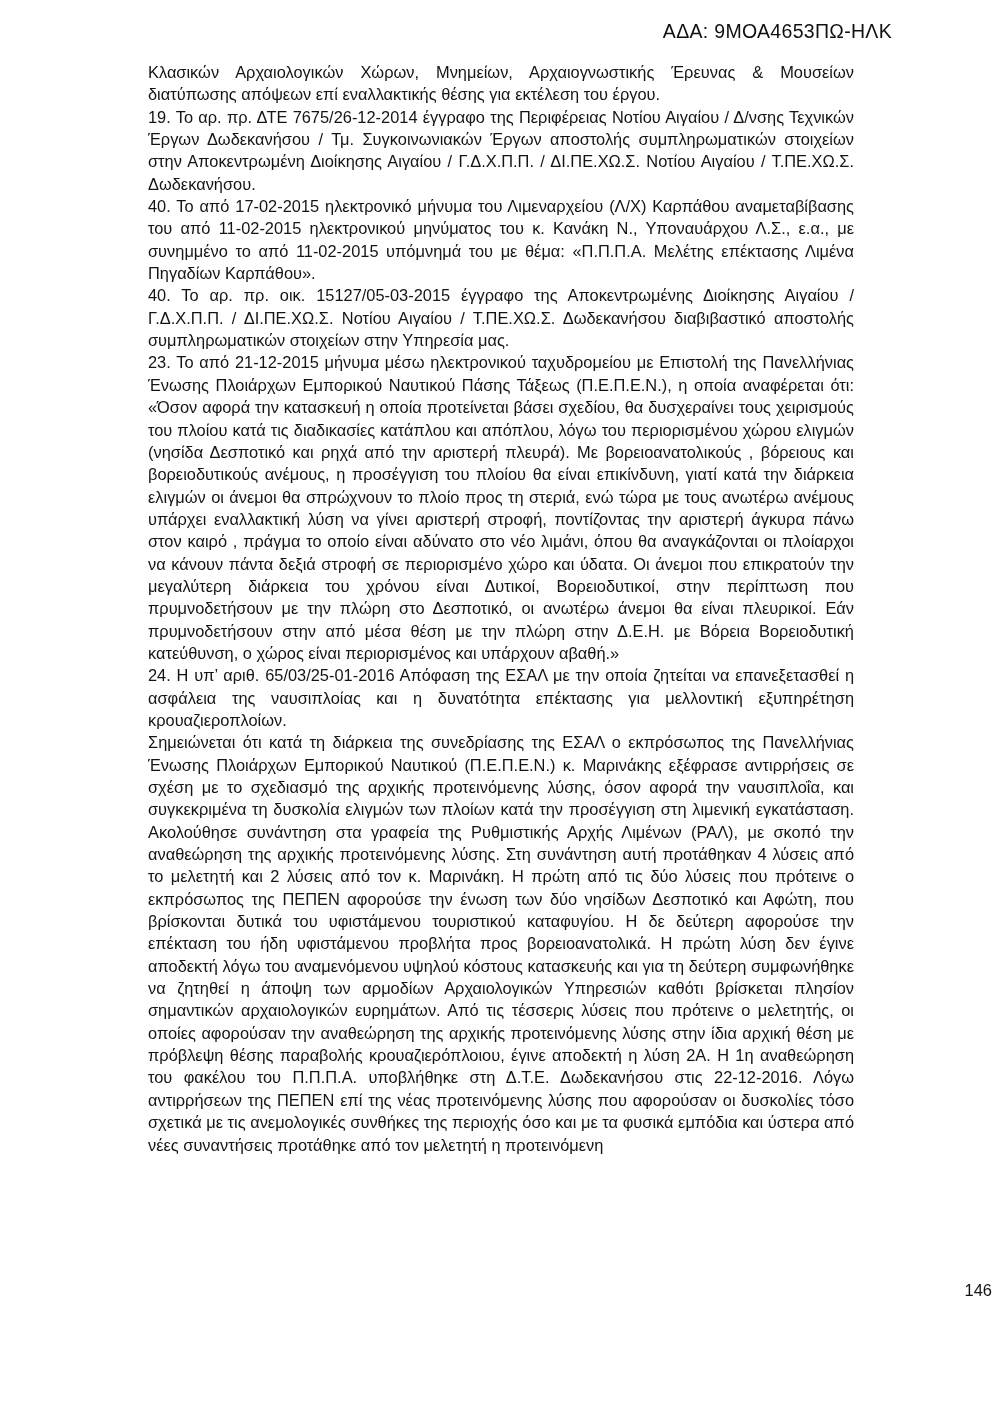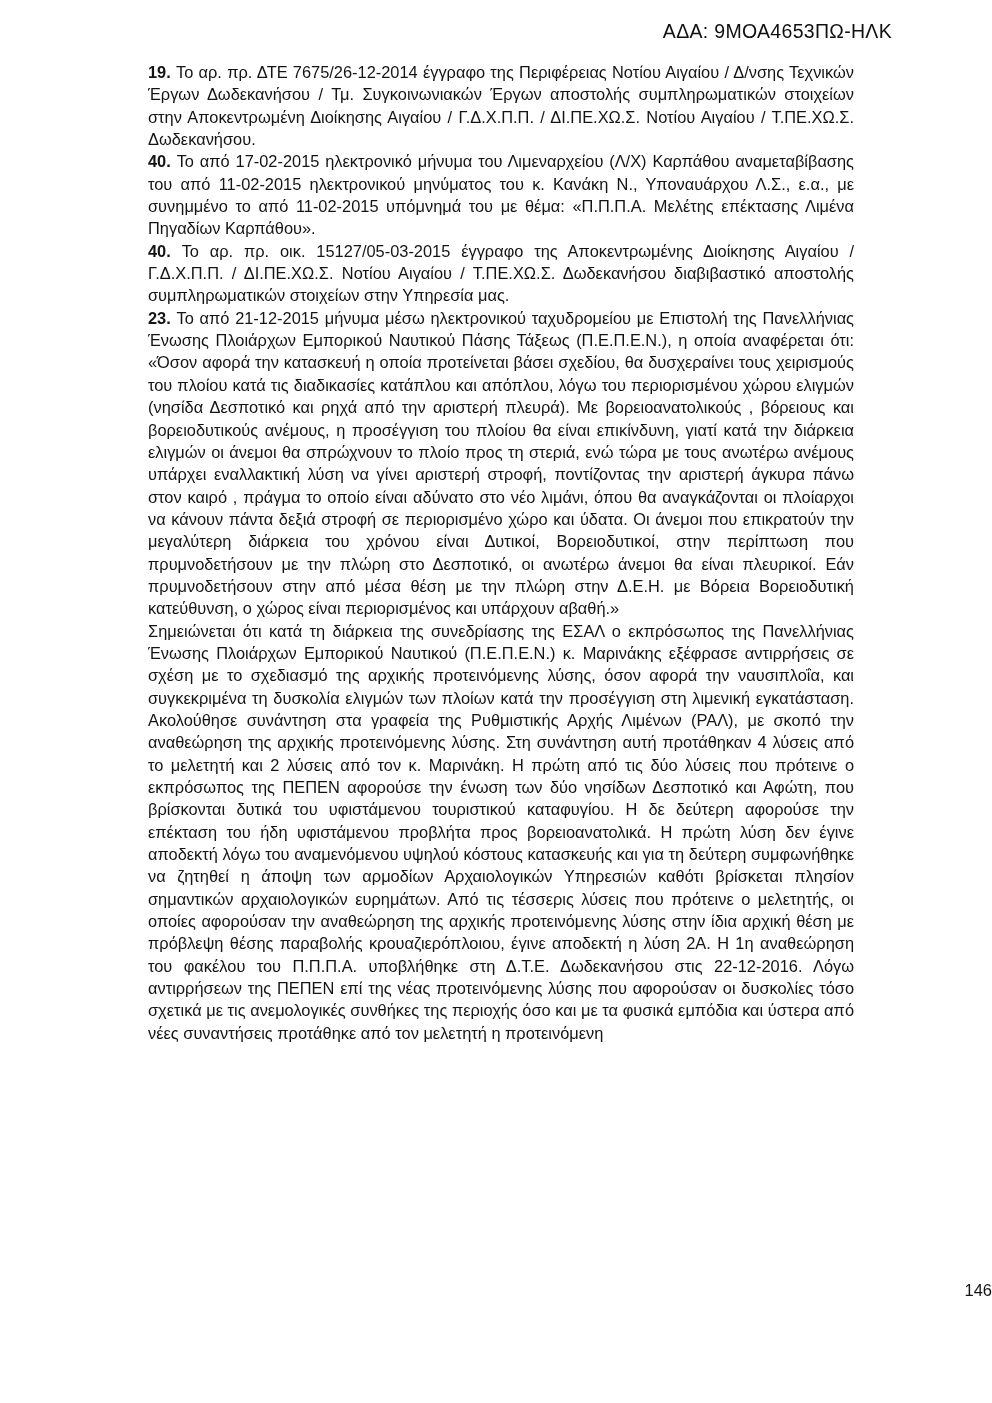--- a/index.html
+++ b/index.html
@@ -33,51 +33,53 @@
     font-size: 16.4px;
     line-height: 22.35px;
     text-align: justify;
     color: #141414;
   }
   .content p {
     margin: 0;
     padding: 0;
   }
   .content p b {
-    font-weight: bold;
+    font-weight: normal;
   }
   .page-footer {
     position: absolute;
     top: 1281px;
     left: 0;
     width: 992px;
     text-align: right;
     font-size: 16.5px;
     color: #141414;
   }
 </style>
 </head>
 <body>
 
 <div class="page">
 
   <div class="ada-stamp">ΑΔΑ: 9ΜΟΑ4653ΠΩ-ΗΛΚ</div>
 
   <div class="content">
 
+    <p><span>Κλασικών Αρχαιολογικών Χώρων, Μνημείων, Αρχαιογνωστικής Έρευνας &amp; Μουσείων διατύπωσης απόψεων επί εναλλακτικής θέσης για εκτέλεση του έργου.</span></p>
 
     <p><b>19. </b><span>Το αρ. πρ. ΔΤΕ 7675/26-12-2014 έγγραφο της Περιφέρειας Νοτίου Αιγαίου / Δ/νσης Τεχνικών Έργων Δωδεκανήσου / Τμ. Συγκοινωνιακών Έργων αποστολής συμπληρωματικών στοιχείων στην Αποκεντρωμένη Διοίκησης Αιγαίου / Γ.Δ.Χ.Π.Π. / ΔΙ.ΠΕ.ΧΩ.Σ. Νοτίου Αιγαίου / Τ.ΠΕ.ΧΩ.Σ. Δωδεκανήσου.</span></p>
 
     <p><b>40. </b><span>Το από 17-02-2015 ηλεκτρονικό μήνυμα του Λιμεναρχείου (Λ/Χ) Καρπάθου αναμεταβίβασης του από 11-02-2015 ηλεκτρονικού μηνύματος του κ. Κανάκη Ν., Υποναυάρχου Λ.Σ., ε.α., με συνημμένο το από 11-02-2015 υπόμνημά του με θέμα: «Π.Π.Π.Α. Μελέτης επέκτασης Λιμένα Πηγαδίων Καρπάθου».</span></p>
 
     <p><b>40. </b><span>Το αρ. πρ. οικ. 15127/05-03-2015 έγγραφο της Αποκεντρωμένης Διοίκησης Αιγαίου / Γ.Δ.Χ.Π.Π. / ΔΙ.ΠΕ.ΧΩ.Σ. Νοτίου Αιγαίου / Τ.ΠΕ.ΧΩ.Σ. Δωδεκανήσου διαβιβαστικό αποστολής συμπληρωματικών στοιχείων στην Υπηρεσία μας.</span></p>
 
 
     <p><b>23. </b><span>Το από 21-12-2015 μήνυμα μέσω ηλεκτρονικού ταχυδρομείου με Επιστολή της Πανελλήνιας Ένωσης Πλοιάρχων Εμπορικού Ναυτικού Πάσης Τάξεως (Π.Ε.Π.Ε.Ν.), η οποία αναφέρεται ότι: «Όσον αφορά την κατασκευή η οποία προτείνεται βάσει σχεδίου, θα δυσχεραίνει τους χειρισμούς του πλοίου κατά τις διαδικασίες κατάπλου και απόπλου, λόγω του περιορισμένου χώρου ελιγμών (νησίδα Δεσποτικό και ρηχά από την αριστερή πλευρά). Με βορειοανατολικούς , βόρειους και βορειοδυτικούς ανέμους, η προσέγγιση του πλοίου θα είναι επικίνδυνη, γιατί κατά την διάρκεια ελιγμών οι άνεμοι θα σπρώχνουν το πλοίο προς τη στεριά, ενώ τώρα με τους ανωτέρω ανέμους υπάρχει εναλλακτική λύση να γίνει αριστερή στροφή, ποντίζοντας την αριστερή άγκυρα πάνω στον καιρό , πράγμα το οποίο είναι αδύνατο στο νέο λιμάνι, όπου θα αναγκάζονται οι πλοίαρχοι να κάνουν πάντα δεξιά στροφή σε περιορισμένο χώρο και ύδατα. Οι άνεμοι που επικρατούν την μεγαλύτερη διάρκεια του χρόνου είναι Δυτικοί, Βορειοδυτικοί, στην περίπτωση που πρυμνοδετήσουν με την πλώρη στο Δεσποτικό, οι ανωτέρω άνεμοι θα είναι πλευρικοί. Εάν πρυμνοδετήσουν στην από μέσα θέση με την πλώρη στην Δ.Ε.Η. με Βόρεια Βορειοδυτική κατεύθυνση, ο χώρος είναι περιορισμένος και υπάρχουν αβαθή.»</span></p>
 
+    <p><b>24. </b><span>Η υπ’ αριθ. 65/03/25-01-2016 Απόφαση της ΕΣΑΛ με την οποία ζητείται να επανεξετασθεί η ασφάλεια της ναυσιπλοίας και η δυνατότητα επέκτασης για μελλοντική εξυπηρέτηση κρουαζιεροπλοίων.</span></p>
 
     <p><span>Σημειώνεται ότι κατά τη διάρκεια της συνεδρίασης της ΕΣΑΛ ο εκπρόσωπος της Πανελλήνιας Ένωσης Πλοιάρχων Εμπορικού Ναυτικού (Π.Ε.Π.Ε.Ν.) κ. Μαρινάκης εξέφρασε αντιρρήσεις σε σχέση με το σχεδιασμό της αρχικής προτεινόμενης λύσης, όσον αφορά την ναυσιπλοΐα, και συγκεκριμένα τη δυσκολία ελιγμών των πλοίων κατά την προσέγγιση στη λιμενική εγκατάσταση. Ακολούθησε συνάντηση στα γραφεία της Ρυθμιστικής Αρχής Λιμένων (ΡΑΛ), με σκοπό την αναθεώρηση της αρχικής προτεινόμενης λύσης. Στη συνάντηση αυτή προτάθηκαν 4 λύσεις από το μελετητή και 2 λύσεις από τον κ. Μαρινάκη. Η πρώτη από τις δύο λύσεις που πρότεινε ο εκπρόσωπος της ΠΕΠΕΝ αφορούσε την ένωση των δύο νησίδων Δεσποτικό και Αφώτη, που βρίσκονται δυτικά του υφιστάμενου τουριστικού καταφυγίου. Η δε δεύτερη αφορούσε την επέκταση του ήδη υφιστάμενου προβλήτα προς βορειοανατολικά. Η πρώτη λύση δεν έγινε αποδεκτή λόγω του αναμενόμενου υψηλού κόστους κατασκευής και για τη δεύτερη συμφωνήθηκε να ζητηθεί η άποψη των αρμοδίων Αρχαιολογικών Υπηρεσιών καθότι βρίσκεται πλησίον σημαντικών αρχαιολογικών ευρημάτων. Από τις τέσσερις λύσεις που πρότεινε ο μελετητής, οι οποίες αφορούσαν την αναθεώρηση της αρχικής προτεινόμενης λύσης στην ίδια αρχική θέση με πρόβλεψη θέσης παραβολής κρουαζιερόπλοιου, έγινε αποδεκτή η λύση 2Α. Η 1η αναθεώρηση του φακέλου του Π.Π.Π.Α. υποβλήθηκε στη Δ.Τ.Ε. Δωδεκανήσου στις 22-12-2016. Λόγω αντιρρήσεων της ΠΕΠΕΝ επί της νέας προτεινόμενης λύσης που αφορούσαν οι δυσκολίες τόσο σχετικά με τις ανεμολογικές συνθήκες της περιοχής όσο και με τα φυσικά εμπόδια και ύστερα από νέες συναντήσεις προτάθηκε από τον μελετητή η προτεινόμενη</span></p>
 
   </div>
 
   <div class="page-footer">146</div>
 
 </div>
 
 </body></html>

